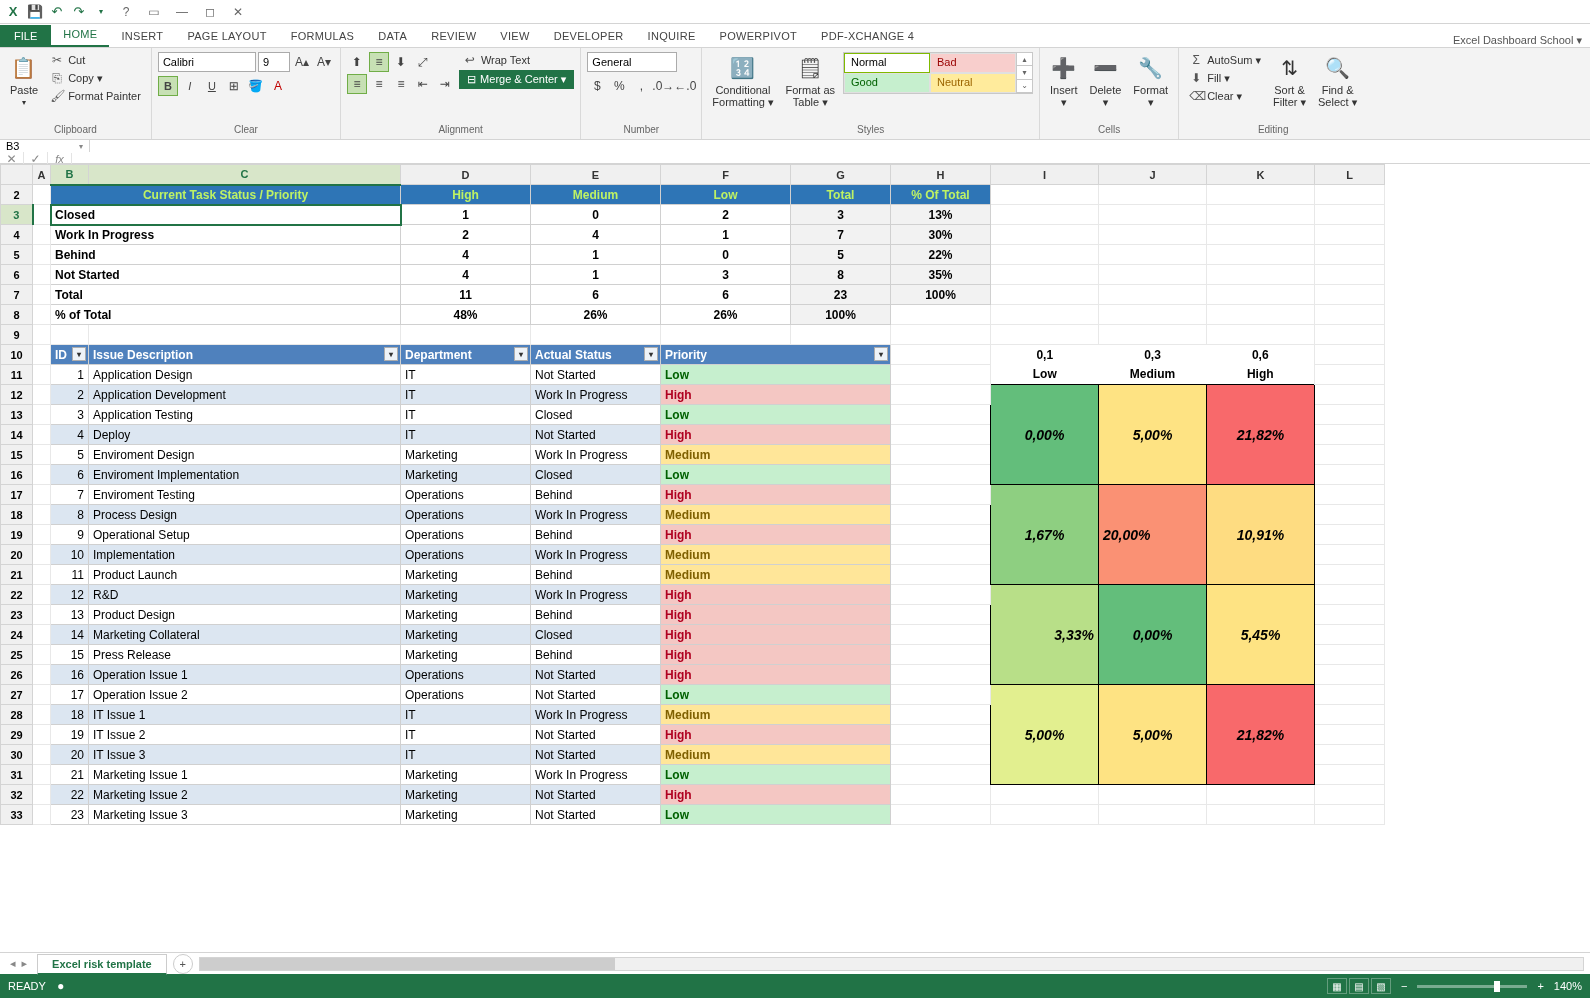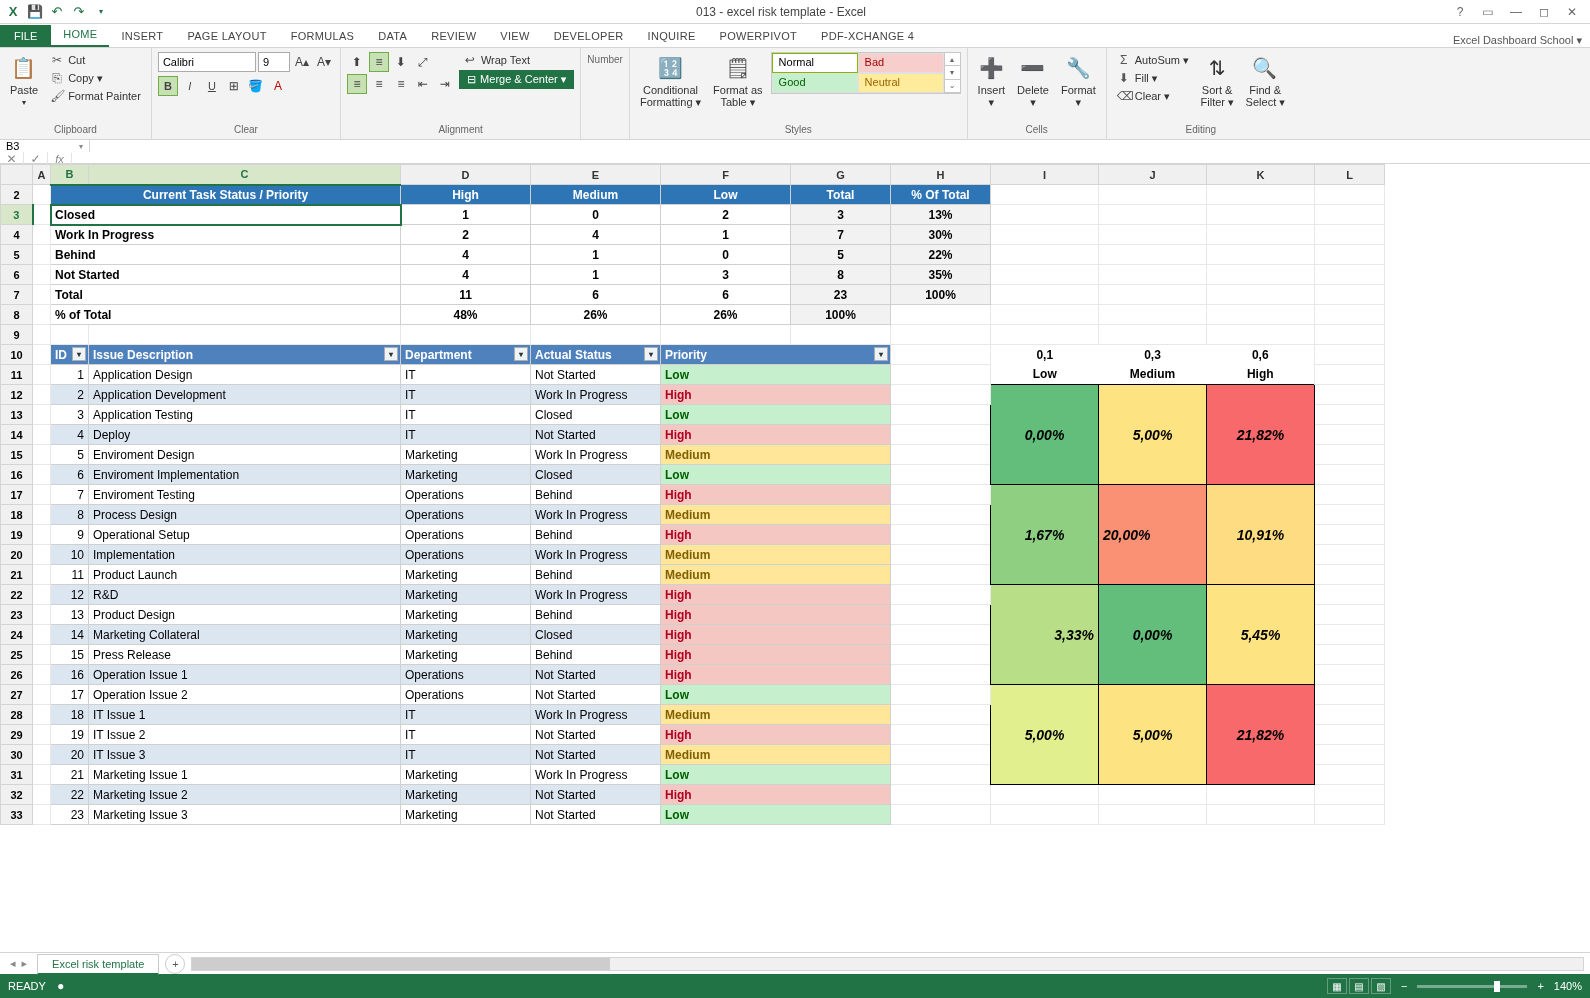--- a/index.html
+++ b/index.html
@@ -60,42 +60,42 @@
 .sheet-area { flex: 1; display: flex; overflow: hidden; }
 .corner { width: 32px; height: 20px; background: #f0f0f0; border-right: 1px solid #ccc; border-bottom: 1px solid #ccc; }
 .sheet { position: relative; flex: 1; overflow: auto; }
 table { border-collapse: collapse; }
 .col-hdr { background: #f0f0f0; border: 1px solid #d4d4d4; text-align: center; font-size: 11px; color: #333; height: 20px; position: sticky; top: 0; }
 .col-hdr.sel { background: #d8e6c9; color: #217346; font-weight: bold; border-bottom: 2px solid #217346; }
 .row-hdr { background: #f0f0f0; border: 1px solid #d4d4d4; text-align: center; font-size: 11px; width: 32px; height: 20px; }
 .row-hdr.sel { background: #d8e6c9; color: #217346; font-weight: bold; border-right: 2px solid #217346; }
 td { border: 1px solid #d0d0d0; height: 20px; padding: 0 4px; font-size: 12px; vertical-align: middle; }
 .blank-cell { border: 1px solid #e8e8e8; }
-.hdr-blue { background: #2e75b6; color: #ffffff; font-weight: bold; text-align: center; }
+.hdr-blue { background: #2e75b6; color: #bef264; font-weight: bold; text-align: center; }
 .bold { font-weight: bold; }
 .center { text-align: center; }
 .right { text-align: right; }
 .gray-bg { background: #f2f2f2; }
 .selected-cell { outline: 2px solid #217346; outline-offset: -1px; }
 .tbl-hdr { background: #4f81bd; color: #fff; font-weight: bold; position: relative; }
 .filter { position: absolute; right: 2px; top: 2px; width: 14px; height: 14px; background: #eef3f8; color: #333; font-size: 8px; display: flex; align-items: center; justify-content: center; border: 1px solid #adadad; }
 .band-even { background: #dce6f1; }
 .band-odd { background: #fff; }
 .pr-high { background: #f4c7c3; color: #b00020; font-weight: bold; }
 .pr-med { background: #ffe699; color: #806000; font-weight: bold; }
 .pr-low { background: #c6efce; color: #006100; font-weight: bold; }
 .m-g1{background:#63be7b}.m-g2{background:#8ecf81}.m-g3{background:#b8df88}.m-g4{background:#e2ef8f}
 .m-y1{background:#fedc81}.m-y2{background:#fee383}
 .m-r1{background:#f8696b}.m-r2{background:#fa9174}
 
 
 .sheet-tabs { height: 22px; background: #fff; border-top: 1px solid #d4d4d4; display: flex; align-items: center; }
 .nav-arrows { display: flex; gap: 6px; padding: 0 10px; color: #888; }
 .sheet-tab { padding: 3px 14px; font-size: 11px; border: 1px solid #ccc; border-bottom: none; background: #fff; position: relative; top: 1px; }
-.sheet-tab.active { border-bottom: 2px solid #217346; color: #217346; font-weight: 400; }
+.sheet-tab.active { border-bottom: 2px solid #217346; color: #217346; font-weight: 700; }
 .add-sheet { width: 20px; height: 20px; border: 1px solid #ccc; border-radius: 50%; display: flex; align-items: center; justify-content: center; margin-left: 6px; color: #555; }
 .hscroll { flex: 1; margin: 0 6px; position: relative; height: 14px; background: #f0f0f0; border: 1px solid #d4d4d4; }
 .hscroll-thumb { position: absolute; left: 0; top: 0; height: 100%; width: 30%; background: #cdcdcd; }
 
 .status-bar { height: 22px; background: #217346; color: #fff; display: flex; align-items: center; padding: 12px 8px; font-size: 11px; }
 .status-right { margin-left: auto; display: flex; align-items: center; gap: 10px; }
 .view-btns { display: flex; gap: 2px; }
 .view-btn { width: 20px; height: 16px; display: flex; align-items: center; justify-content: center; border: 1px solid rgba(255,255,255,0.3); font-size: 10px; }
 .zoom-slider { width: 110px; height: 3px; background: rgba(255,255,255,0.4); position: relative; }
 .zoom-slider::before { content: ""; position: absolute; left: 70%; top: -4px; width: 6px; height: 11px; background: #fff; }
@@ -104,21 +104,20 @@
 <body>
 
 <div class="titlebar">
   <div class="qat">
     <span class="qat-icon" style="color:#217346;font-weight:bold">X</span>
     <span class="qat-icon">💾</span>
     <span class="qat-icon">↶</span>
     <span class="qat-icon">↷</span>
     <span class="qat-icon" style="font-size:8px">▾</span>
   </div>
-  <div class="title-center">013 - excel risk template - Excel</div>
   <div class="title-right">
     <span class="win-btn">?</span>
     <span class="win-btn">▭</span>
     <span class="win-btn">—</span>
     <span class="win-btn">◻</span>
     <span class="win-btn">✕</span>
   </div>
 </div>
 
 <div class="ribbon-tabs">
@@ -215,20 +214,30 @@
         <div class="merge-btn">
             <span>⊟</span>
             <span>Merge &amp; Center ▾</span>
           </div>
       </div>
     </div>
     <div class="group-label">Alignment</div>
   </div>
 
   <div class="group">
+    <div class="group-body" style="flex-direction:column;gap:4px">
+      <input class="num-select" value="General" style="">
+      <div class="btnrow">
+        <div class="sq">$</div>
+        <div class="sq">%</div>
+        <div class="sq">,</div>
+        <div class="sq">.0→</div>
+        <div class="sq">←.0</div>
+      </div>
+    </div>
     <div class="group-label">Number</div>
   </div>
 
   <div class="group">
     <div class="group-body">
       <div class="big-btn">
           <span class="ico">🔢</span>
           <span style="white-space:pre-line;text-align:center">Conditional
 Formatting ▾</span>
         </div>

